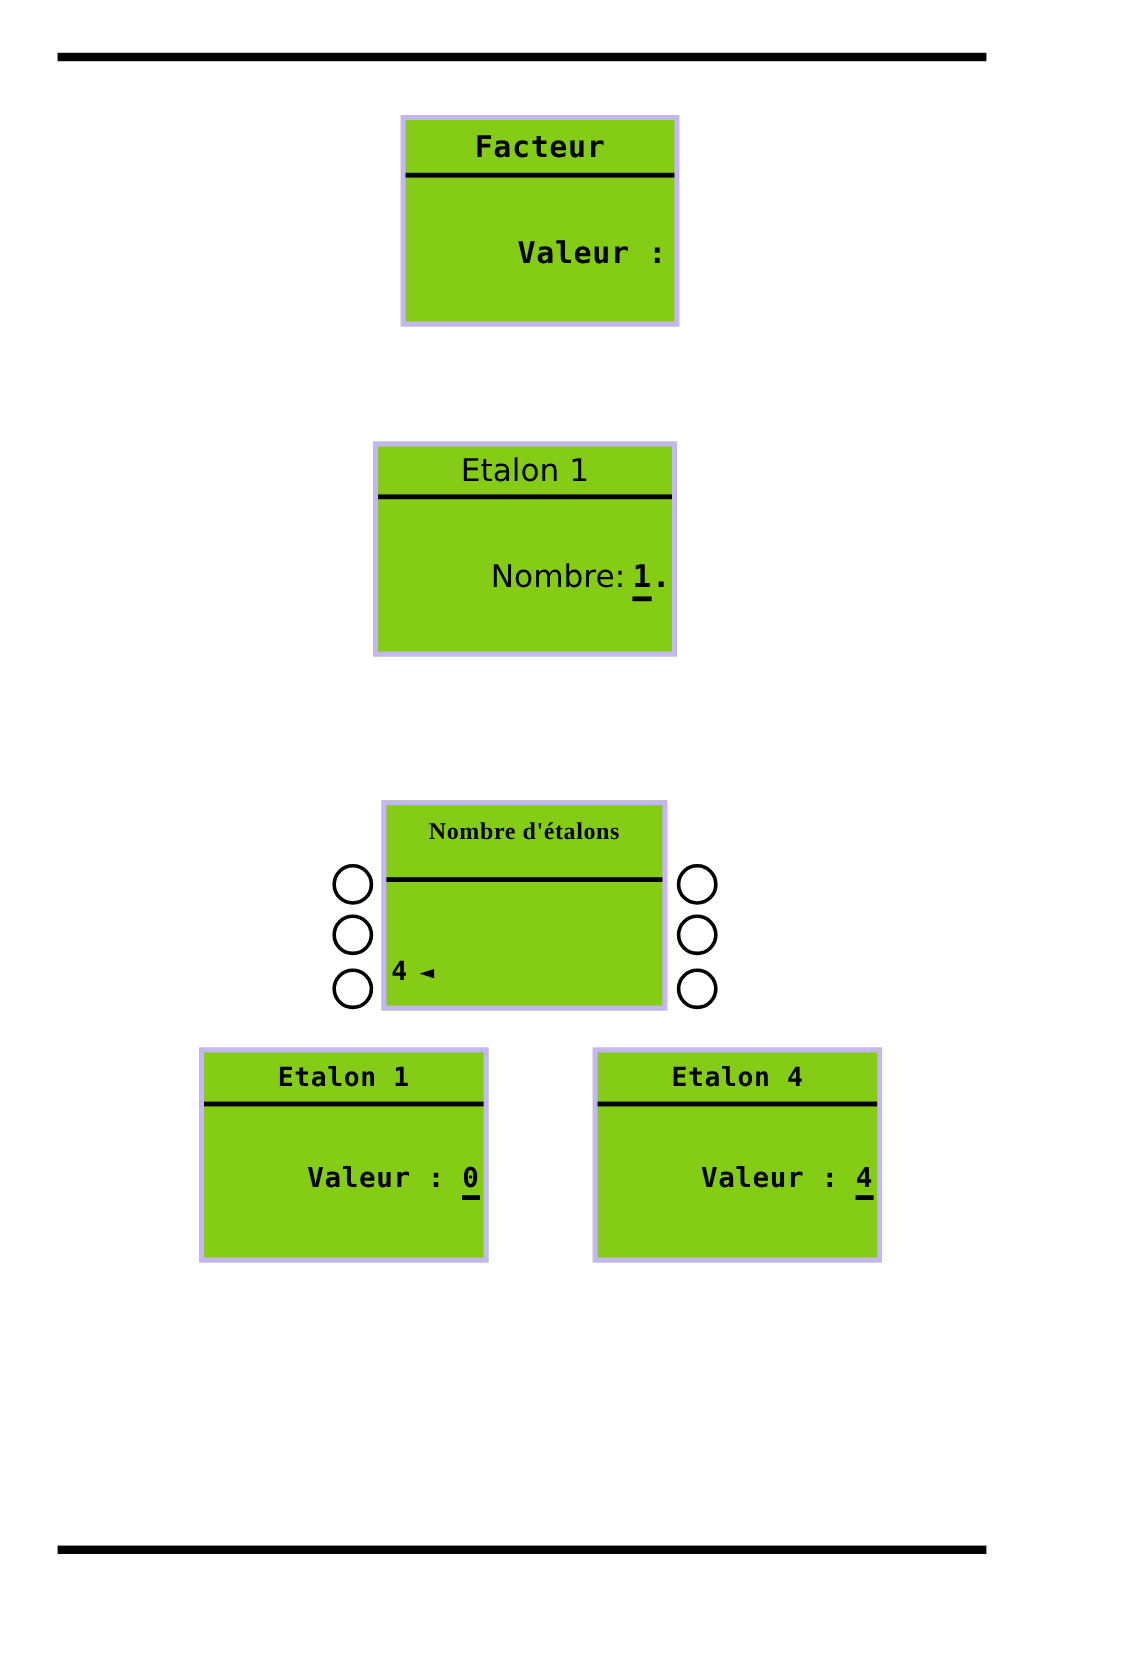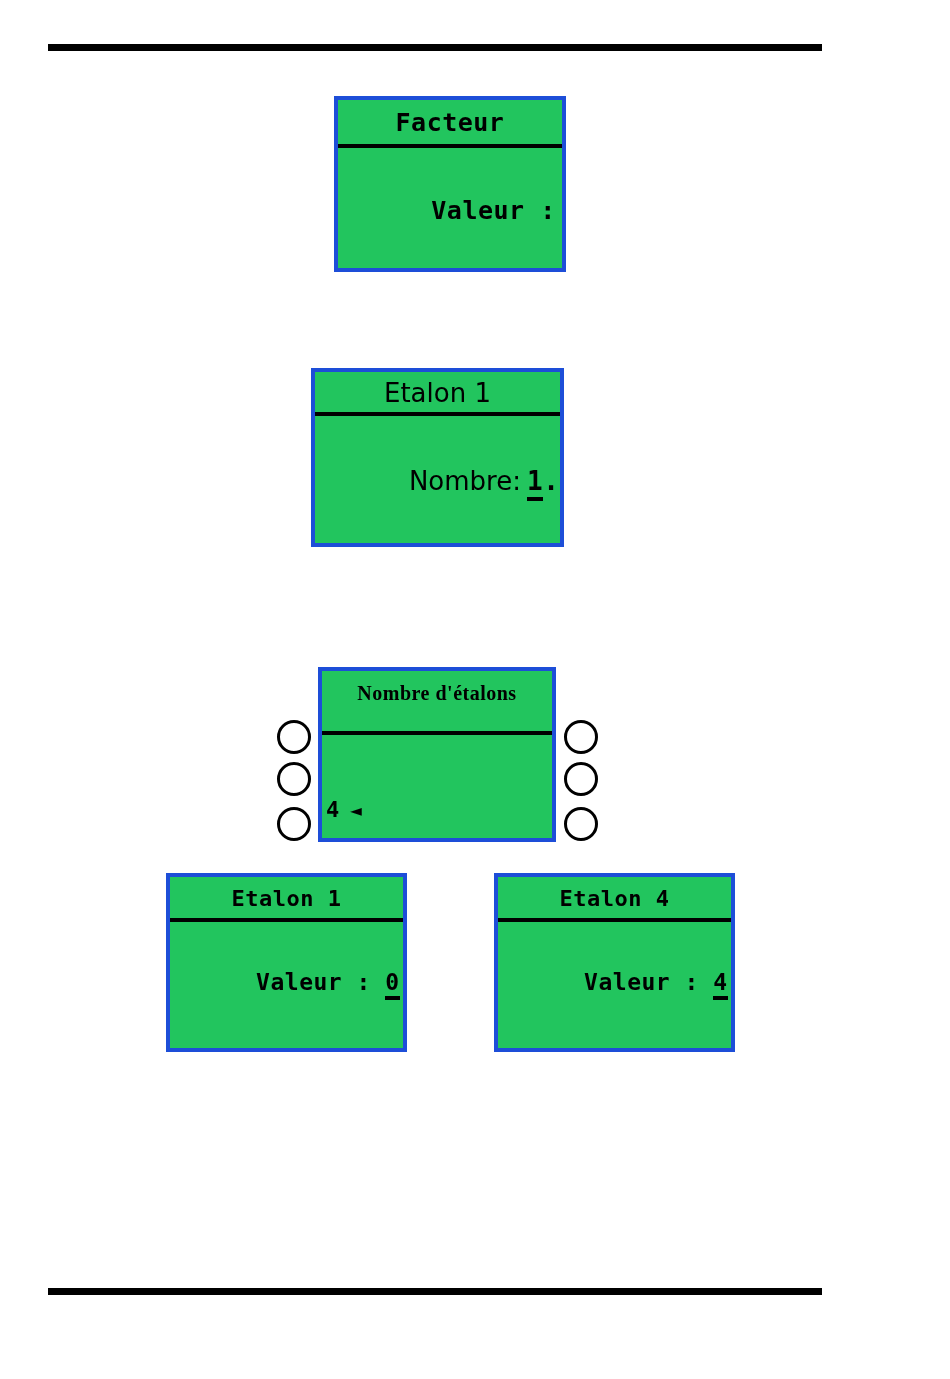--- a/index.html
+++ b/index.html
@@ -28,22 +28,22 @@
     height: 7px;
     background: #000000;
   }
   .page-rule.top { top: 44px; }
   .page-rule.bottom { top: 1288px; }
 
   
   .lcd {
     position: absolute;
     box-sizing: border-box;
-    background: #22c55e;
-    border: 4px solid #1d4ed8;
+    background: #84cc16;
+    border: 4px solid #c4b5fd;
   }
   .lcd-title {
     box-sizing: border-box;
     width: 100%;
     border-bottom: 4px solid #000000;
     text-align: center;
     color: #000000;
     white-space: pre;
     overflow: hidden;
   }

